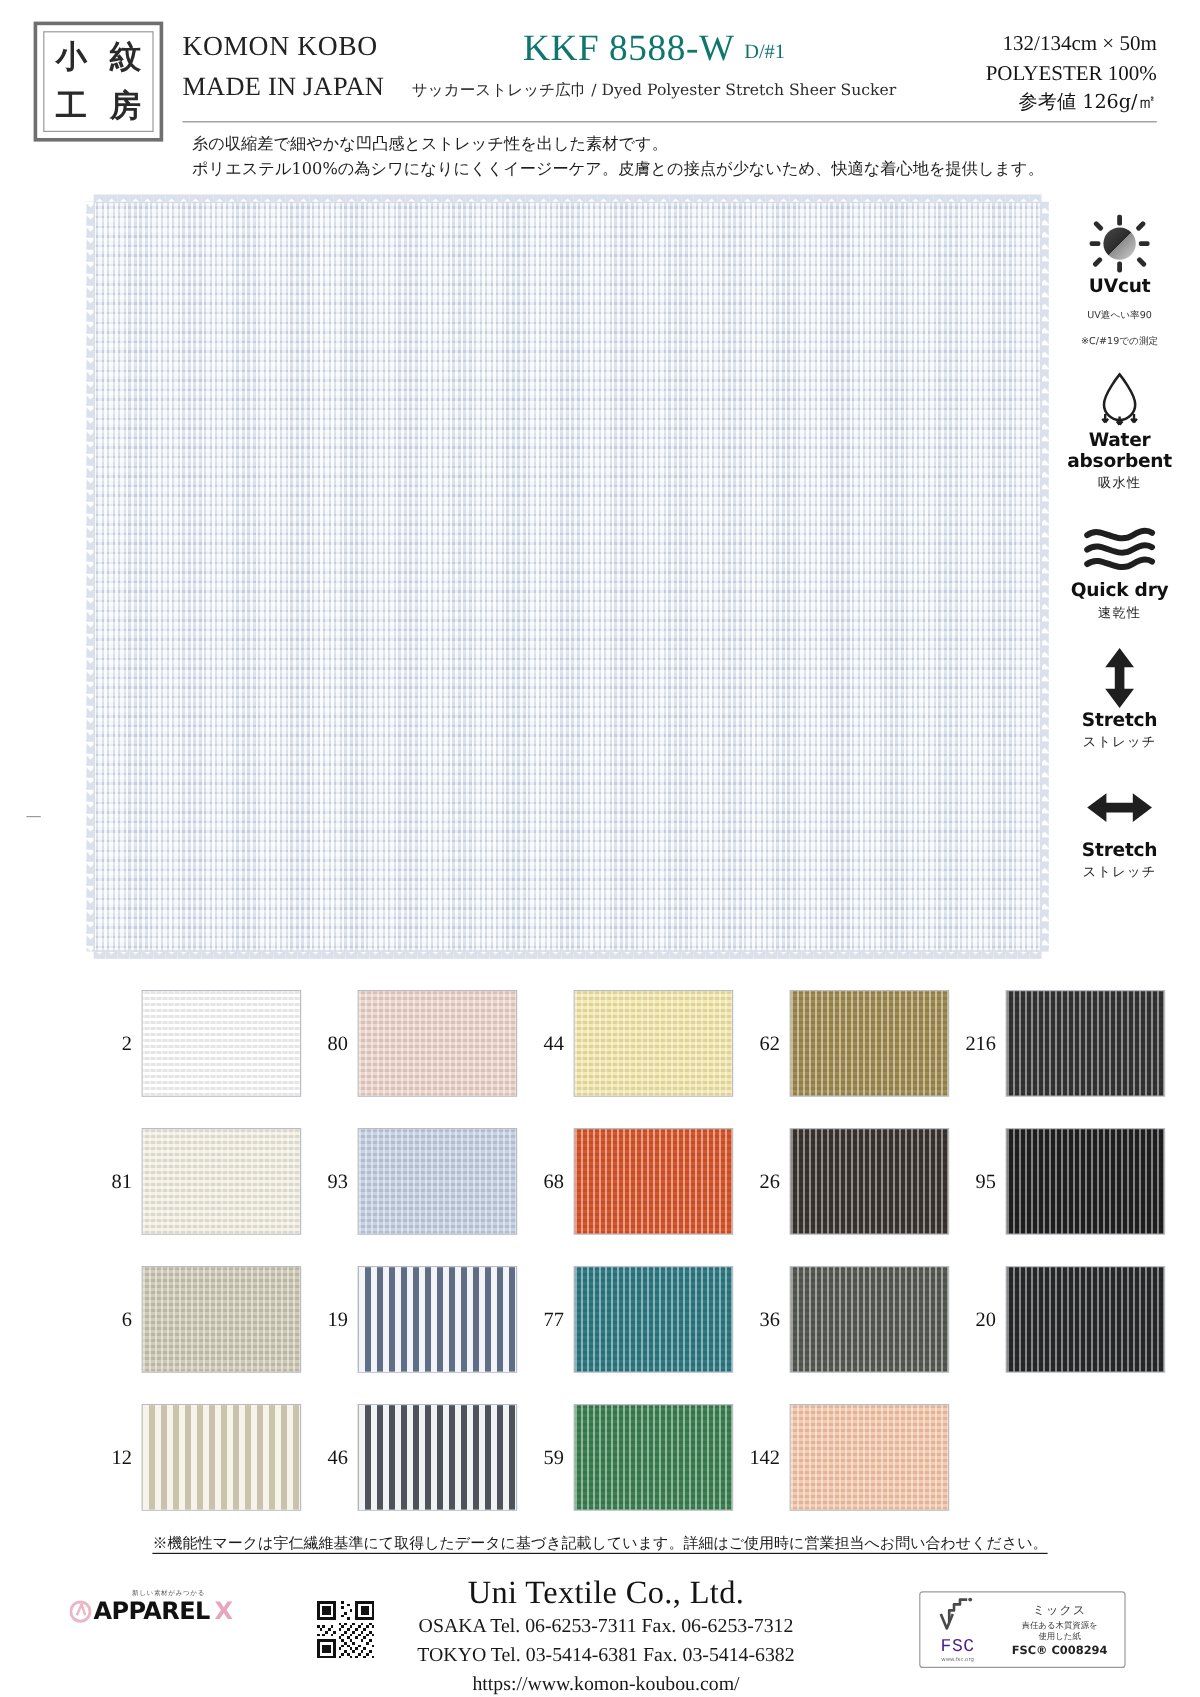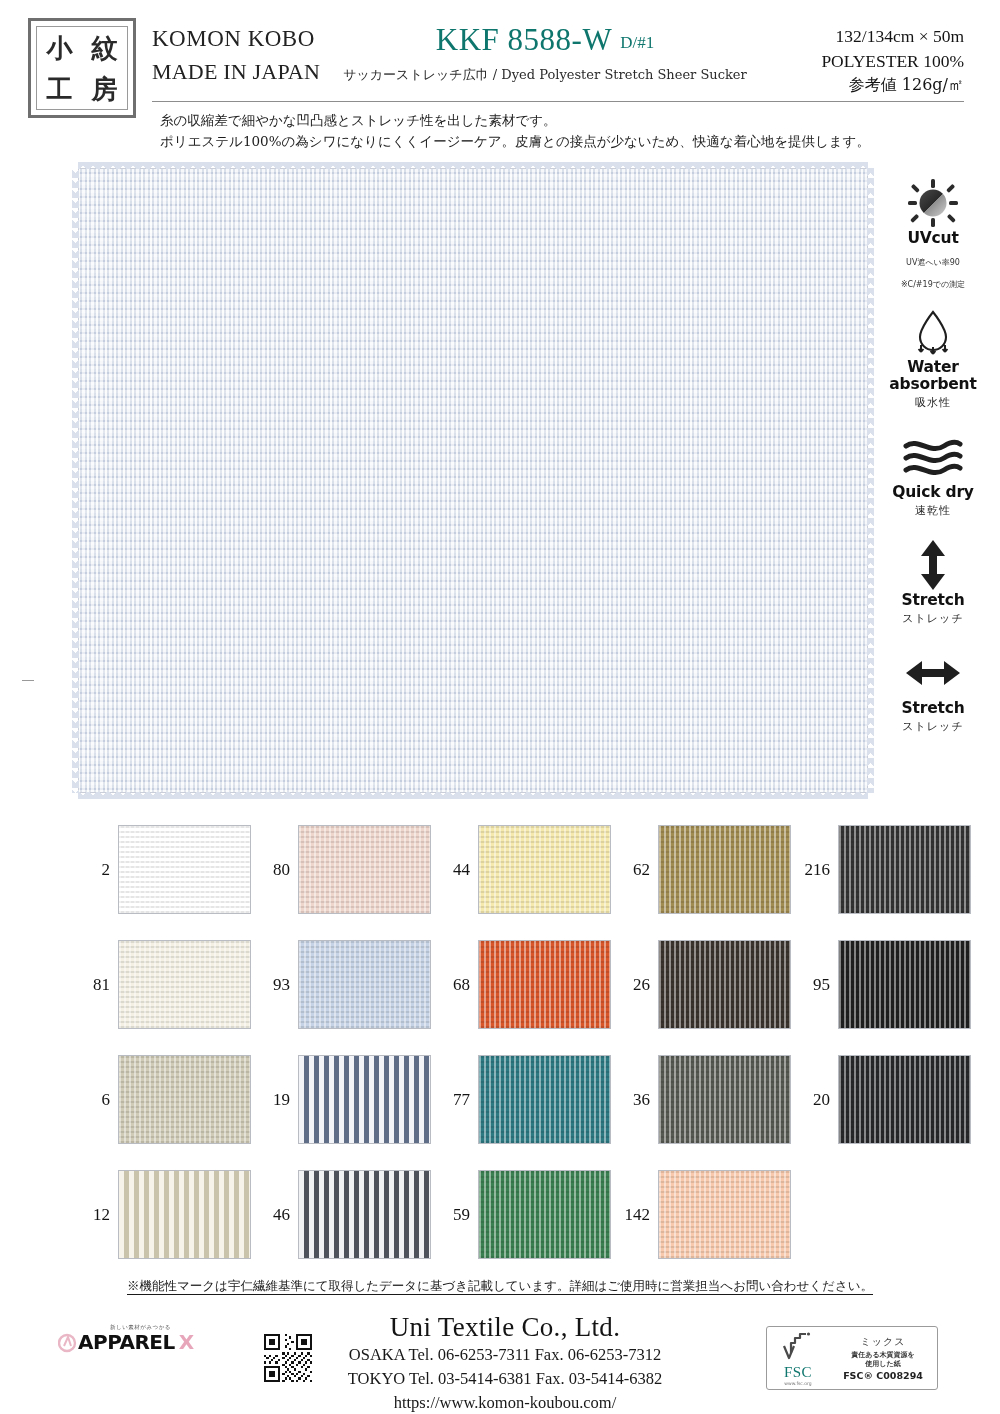--- a/index.html
+++ b/index.html
@@ -116,25 +116,25 @@
   .ax .axlogo{font-family:"DejaVu Sans",sans-serif;font-weight:700;font-size:20px;color:#111;letter-spacing:-.5px;}
   .ax .axx{font-family:"DejaVu Sans",sans-serif;font-weight:700;font-size:20px;color:#e8a6bb;margin-left:4px;}
   .refno{position:absolute;left:78px;top:90px;font-family:"DejaVu Sans Mono",monospace;font-size:12.5px;color:#0f766e;letter-spacing:.5px;}
 
   .qr{position:absolute;left:206px;top:10px;width:48px;height:48px;}
   .fsc{
     position:absolute;right:62px;top:16px;width:170px;height:62px;
     border:1px solid #9b9b9b;border-radius:3px;display:flex;align-items:center;
   }
   .fsc-left{width:62px;text-align:center;border-right:0;}
-  .fsc-left .fl{font-family:Liberation Serif, serif;font-size:15px;color:#0f766e;letter-spacing:.5px;margin-top:-1px;}
+  .fsc-left .fl{font-family:Liberation Mono, monospace;font-size:15px;color:#4c1d95;letter-spacing:.5px;margin-top:-1px;}
   .fsc-left .fu{font-family:"DejaVu Sans",sans-serif;font-size:4.5px;color:#777;}
   .fsc-right{flex:1;text-align:center;font-family:"DejaVu Sans",sans-serif;color:#3a3a3a;}
   .fsc-right .r1{font-size:10px;letter-spacing:1px;}
-  .fsc-right .r2{font-size:7px;line-height:1.25;margin-top:2px;font-weight:bold;}
+  .fsc-right .r2{font-size:7px;line-height:1.25;margin-top:2px;}
   .fsc-right .r3{font-size:9.5px;font-weight:700;margin-top:2px;color:#222;}
   .tick{position:absolute;left:22px;top:680px;width:12px;height:1px;background:#999;}
 </style>
 </head>
 <body>
 
 <div class="page">
 
   <div class="header">
     <div class="logo-box">

